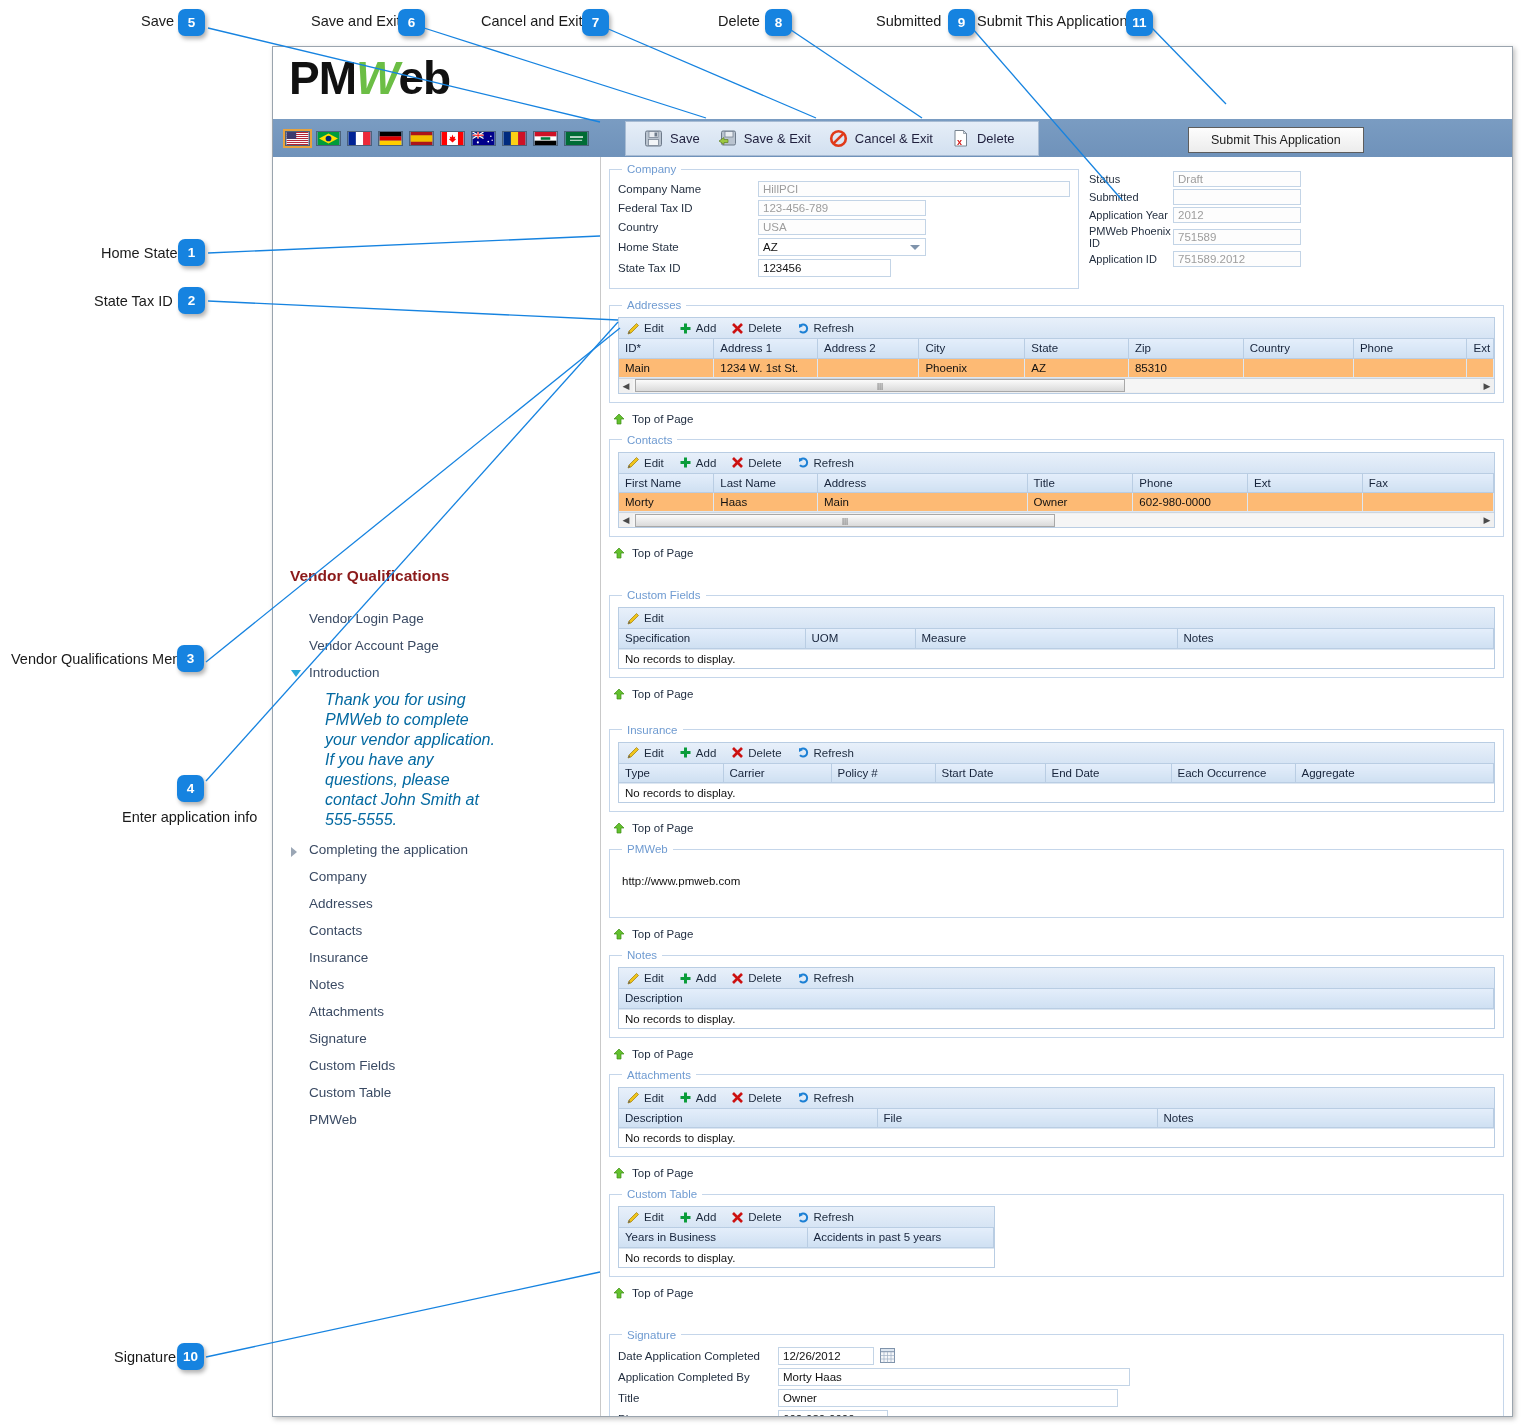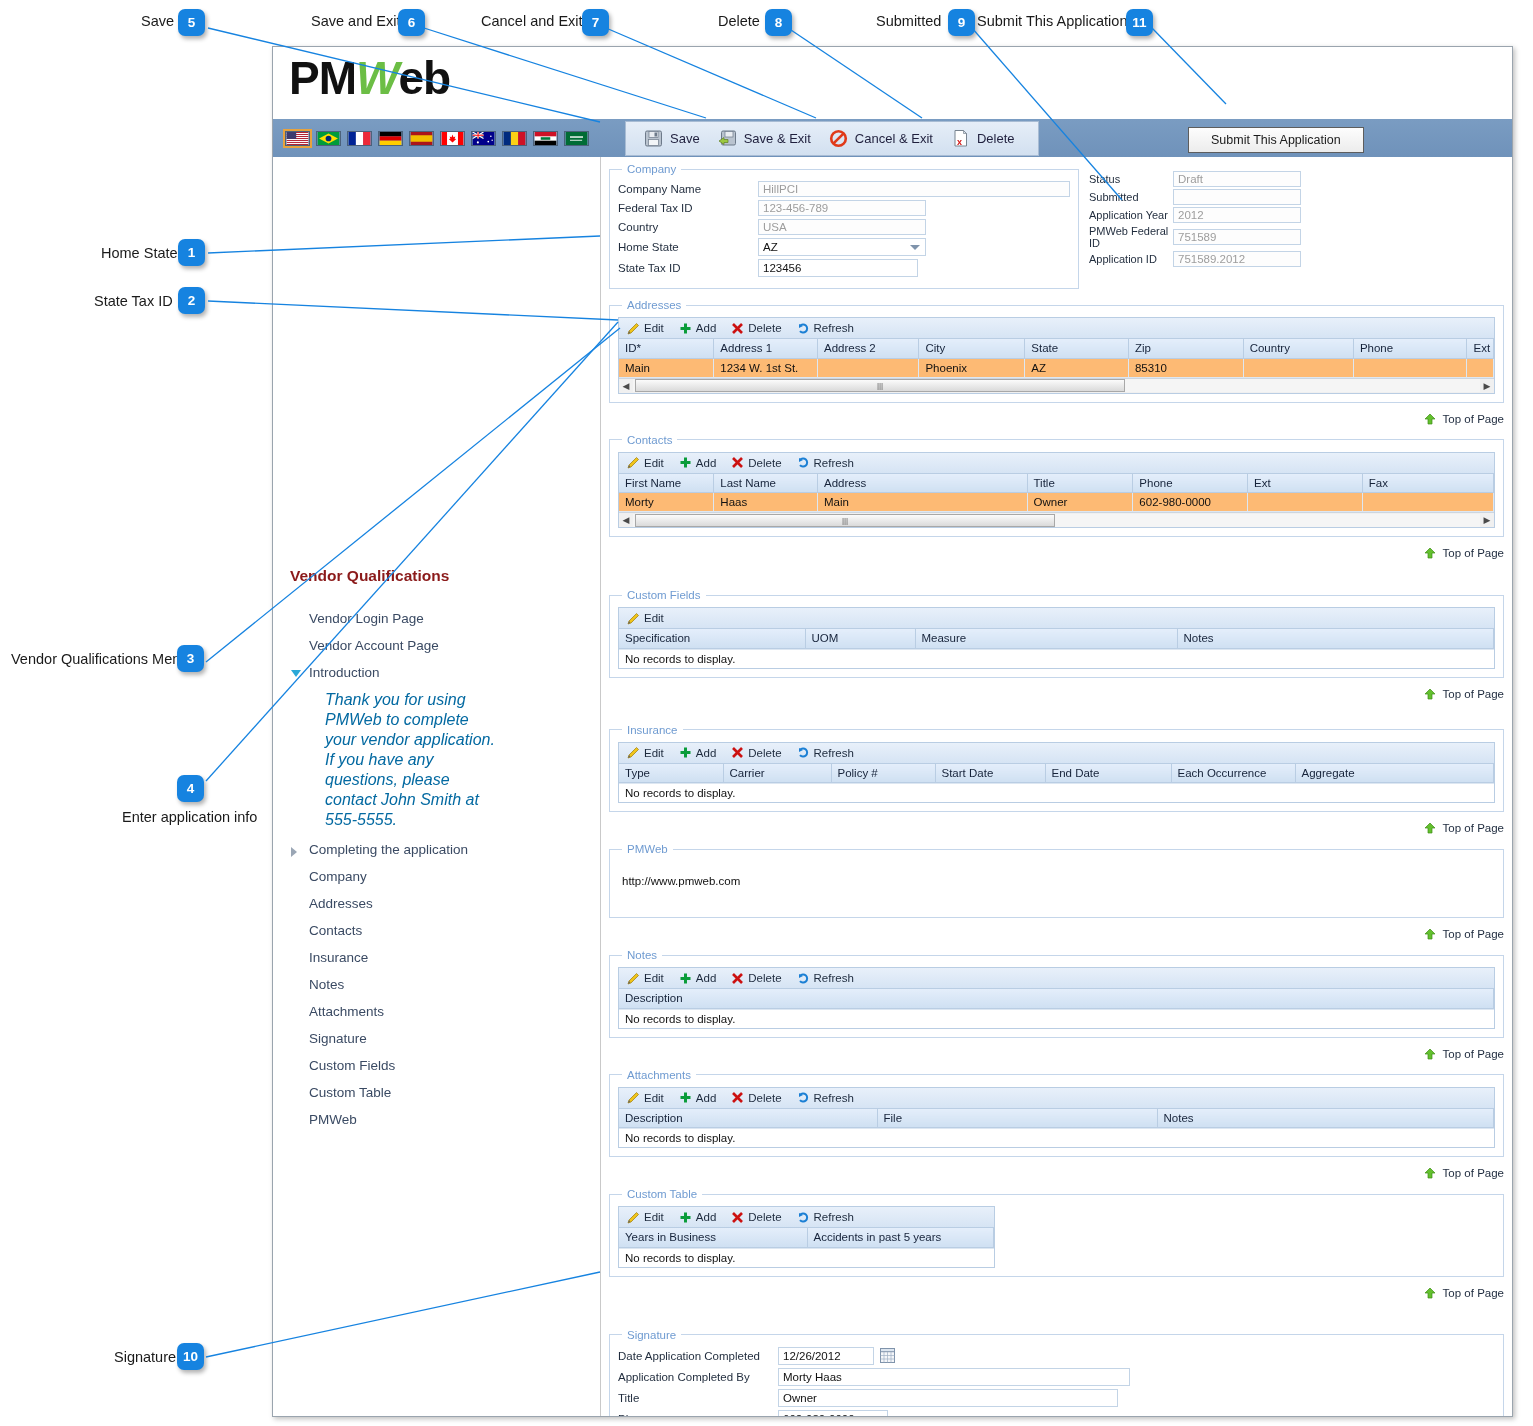--- a/index.html
+++ b/index.html
@@ -204,21 +204,21 @@
   .hscroll .track { flex:1; height:13px; background:#f5f5f5; position:relative; }
   .hscroll .thumb {
     position:absolute; left:2px; top:0; height:13px;
     background: linear-gradient(#fbfbfb,#dadada);
     border:1px solid #a8a8a8;
     display:flex; align-items:center; justify-content:center;
     font-size:8px; color:#555;
   }
   .topofpage {
     display:flex; align-items:center; gap:7px;
-    font-size:11.5px; color:#1d2a3d; margin: 6px 0 9px 4px; cursor:pointer;justify-content:flex-end;
+    font-size:11.5px; color:#1d2a3d; margin: 6px 0 9px 4px; cursor:pointer;
   }
   .pmweb-url { font-size:11.5px; color:#111; padding: 14px 4px 22px 4px; }
   .cal-ic { width:15px; height:15px; margin-left:6px; display:block; }
 </style>
 </head>
 <body>
 
 <svg class="leaders">
   <g stroke="#1683e0" stroke-width="1.3" fill="none">
     <line x1="208" y1="28" x2="600" y2="122"></line>
@@ -427,39 +427,39 @@
           </div>
           <div class="frow">
             <div class="flabel">Home State</div>
             <div class="finput dd" style="width:168px;height:18px">
                 <span>AZ</span>
                 <span class="dd-arrow"></span>
               </div>
           </div>
           <div class="frow">
             <div class="flabel">State Tax ID</div>
-            <div class="finput" style="width:160px;height:18px">123456</div>
+            <div class="finput" style="width:133px;height:18px">123456</div>
           </div>
         </fieldset>
 
         <div id="status-block">
           <div class="frow">
             <div class="flabel">Status</div>
             <div class="finput ro" style="width:128px">Draft</div>
           </div>
           <div class="frow">
             <div class="flabel">Submitted</div>
             <div class="finput ro" style="width:128px"></div>
           </div>
           <div class="frow">
             <div class="flabel">Application Year</div>
             <div class="finput ro" style="width:128px">2012</div>
           </div>
           <div class="frow">
-            <div class="flabel">PMWeb Federal ID</div>
+            <div class="flabel">PMWeb Phoenix ID</div>
             <div class="finput ro" style="width:128px">751589</div>
           </div>
           <div class="frow">
             <div class="flabel">Application ID</div>
             <div class="finput ro" style="width:128px">751589.2012</div>
           </div>
         </div>
       </div>
 
       <fieldset class="box">

